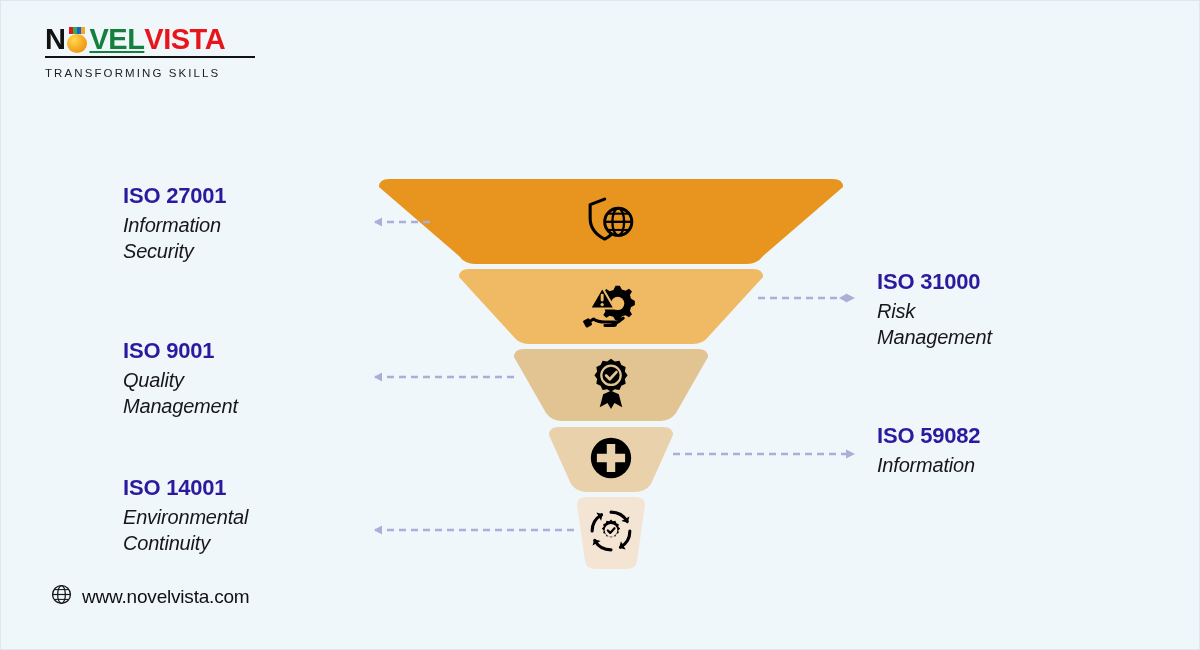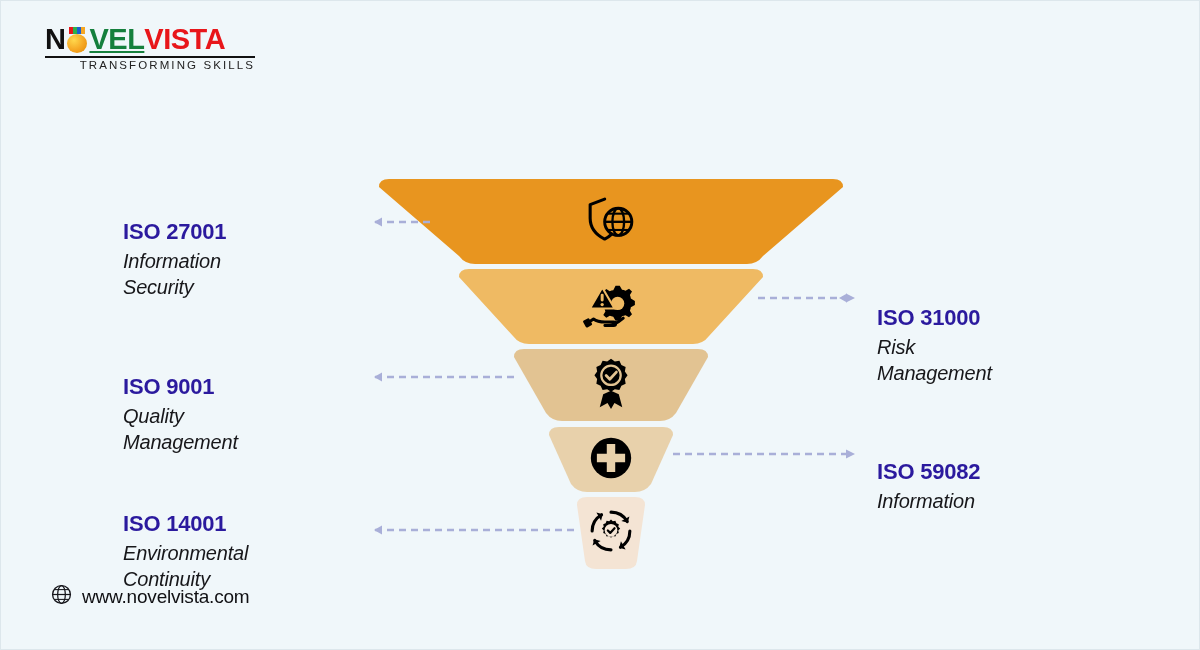--- a/index.html
+++ b/index.html
@@ -33,21 +33,21 @@
   .logo-medal .ball {
     position:absolute; left:1px; top:7px; width:20px; height:19px;
     border-radius:50%;
     background:radial-gradient(circle at 35% 32%, #ffd84d 0%, #f5a623 55%, #e08800 100%);
   }
   .logo-medal .ribbons { position:absolute; left:3px; top:0px; display:flex; }
   .logo-medal .ribbons i { display:block; width:4px; height:7px; }
   .logo-rule { height:2px; background:#111; margin-top:2px; width:100%; }
   .logo-tag {
     font-size:11.5px; letter-spacing:2.1px; color:#222;
-    margin-top:1px; text-align:right; font-weight:500;
+    margin-top:9px; text-align:left; font-weight:500;
   }
 
   
   .title {
     position:absolute; left:50px; top:103px; width:1110px;
     font-size:35px; font-weight:bold; color:#0b0b0b;
     letter-spacing:-0.3px; white-space:nowrap;
   }
 
   
@@ -62,21 +62,21 @@
   .seg.s2 { top:90;  }
   .seg.s2 { top:90px; left:80px; width:320px; height:75px; }
   .seg.s3 { top:170px; left:135px; width:210px; height:72px; }
   .seg.s4 { top:248px; left:170px; width:140px; height:65px; }
   .seg.s5 { top:318px; left:200px; width:80px; height:72px; }
 
   
   .label { position:absolute; }
   .label .code {
     font-size:22px; font-weight:bold; color:#2b1a9e;
-    letter-spacing:-0.2px; margin-bottom:4px;margin-top:36px;
+    letter-spacing:-0.2px; margin-bottom:4px;
   }
   .label .desc {
     font-size:20px; color:#17171a; line-height:1.28;
     letter-spacing:-0.2px;
     font-style:italic;
   }
   .lbl-27001 { left:122px; top:182px; }
   .lbl-9001  { left:122px; top:337px; }
   .lbl-14001 { left:122px; top:474px; }
   .lbl-31000 { left:876px; top:268px; }

